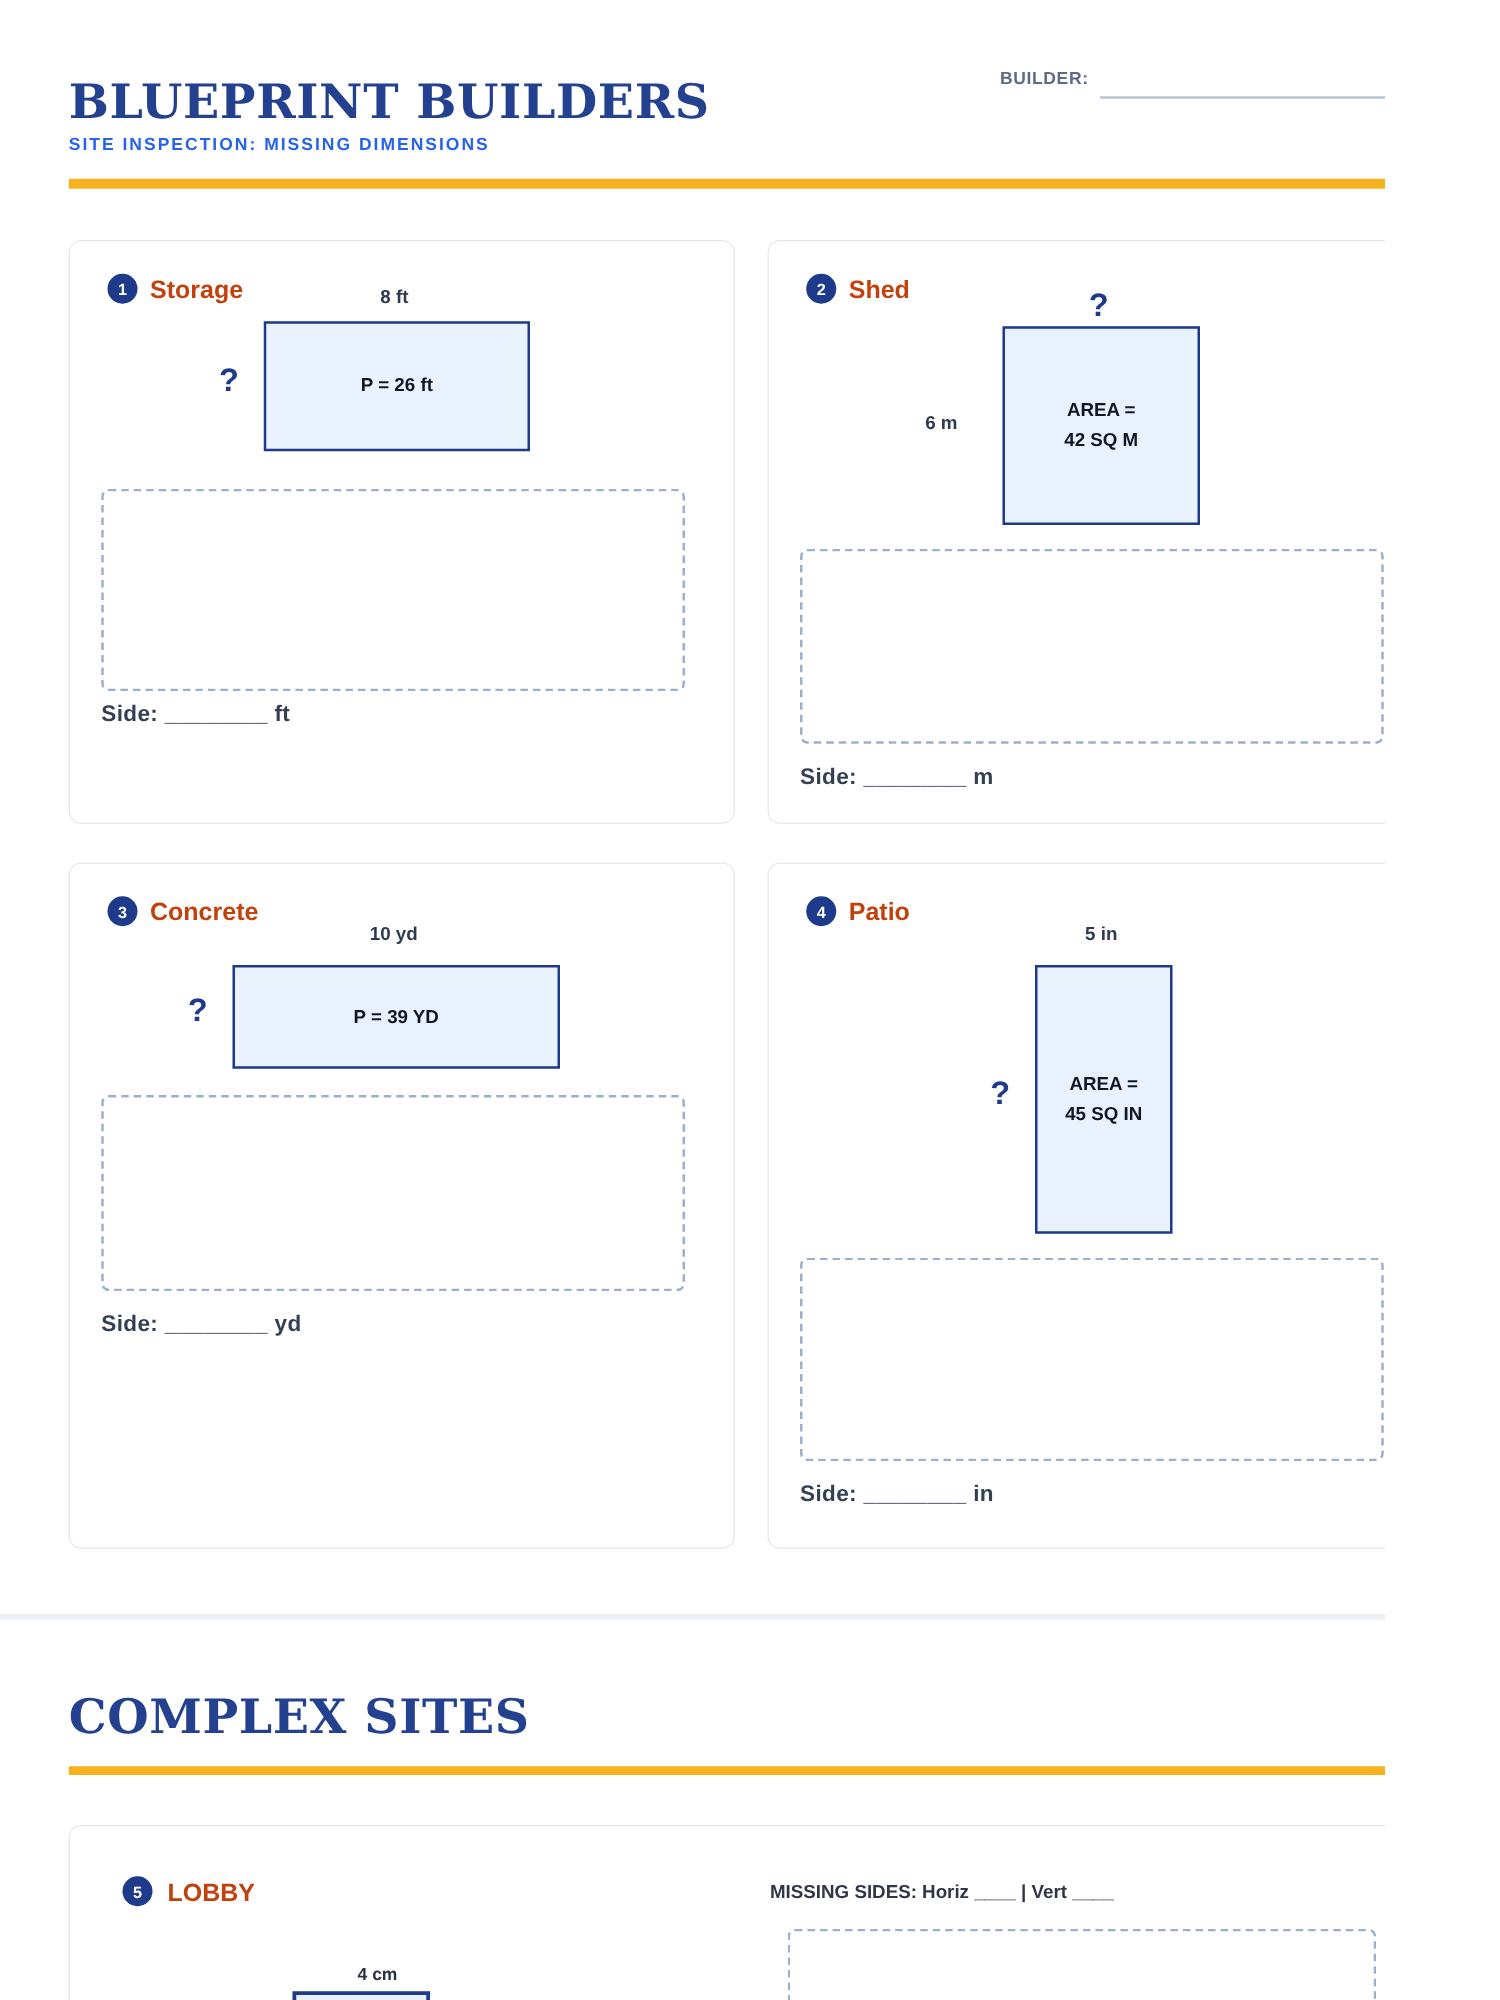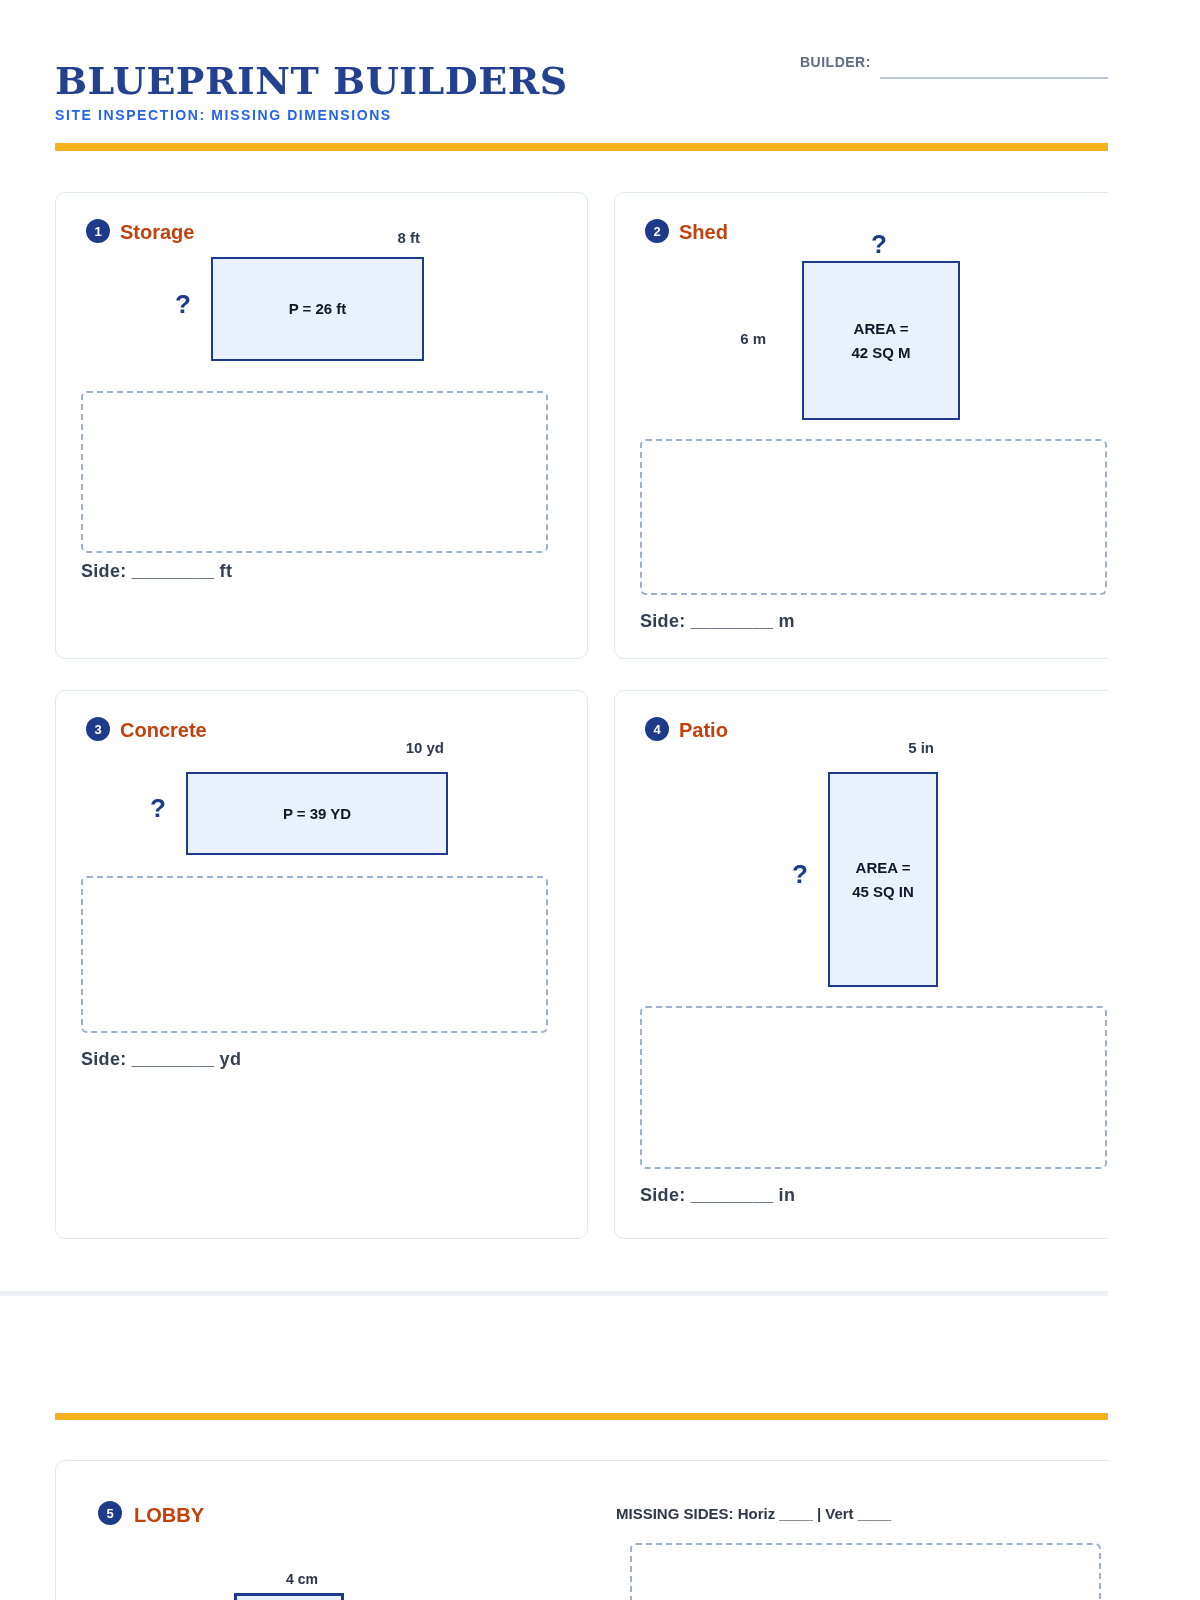--- a/index.html
+++ b/index.html
@@ -16,21 +16,21 @@
 
   
   .card{position:absolute;background:#fff;border:1px solid #e3e8ef;border-radius:10px;}
   .badge{position:absolute;width:24px;height:24px;border-radius:50%;background:#1e3a8a;color:#fff;
          font-size:13px;font-weight:700;display:flex;align-items:center;justify-content:center;}
   .prob-name{position:absolute;font-size:20px;font-weight:700;color:#c2410c;}
 
   .rect{position:absolute;background:#e9f1fc;border:2px solid #1e3a8a;display:flex;align-items:center;justify-content:center;}
   .rect-label{font-size:15px;font-weight:700;color:#0f172a;text-align:center;line-height:1.55;}
   .rect-label span{display:block;}
-  .lbl-dim{position:absolute;font-size:15px;font-weight:700;color:#2e3a4e;text-align:right;}
+  .lbl-dim{position:absolute;font-size:15px;font-weight:700;color:#2e3a4e;text-align:center;}
   .lbl-q{position:absolute;font-size:26px;font-weight:700;color:#1e3a8a;text-align:right;}
   .lbl-q.top{text-align:center;}
   .work{position:absolute;border:2px dashed #9bb0cd;border-radius:6px;background:#fff;}
   .answer{position:absolute;font-size:18px;font-weight:700;color:#333f52;letter-spacing:.3px;}
 
   
   .divider{background:#edf1f6;}
   .section-title{font-family:"DejaVu Serif",serif;font-weight:700;font-size:38px;color:#24418f;letter-spacing:.5px;}
   .missing-label{position:absolute;font-size:15px;font-weight:700;color:#2f3747;}
   .mini-dim{position:absolute;font-size:14px;font-weight:700;color:#2a3342;text-align:center;}
@@ -102,20 +102,21 @@
         <span>AREA =</span>
           <span>45 SQ IN</span>
       </div>
     </div>
     <div class="work" style="left:25px;top:315px;width:463px;height:159px;"></div>
     <div class="answer" style="left:25px;top:494px;">Side: ________ in</div>
   </section>
 
   <div class="abs divider" style="left:0;top:1291px;width:1200px;height:5px;"></div>
 
+  <div class="abs section-title" style="left:55px;top:1350px;">COMPLEX SITES</div>
   <div class="abs gold-bar" style="left:55px;top:1413px;width:1090px;height:7px;"></div>
 
   <section class="card" style="left:55px;top:1460px;width:1090px;height:320px;">
     <span class="badge" style="left:42px;top:40px;">5</span>
     <span class="prob-name" style="left:78px;top:43px;">LOBBY</span>
     <div class="missing-label" style="left:560px;top:44px;">MISSING SIDES: Horiz ____ | Vert ____</div>
     <div class="work" style="left:574px;top:82px;width:467px;height:230px;"></div>
     <div class="mini-dim" style="left:191px;top:110px;width:110px;">4 cm</div>
     <div class="mini-rect" style="left:178px;top:132px;width:104px;height:70px;"></div>
   </section>

